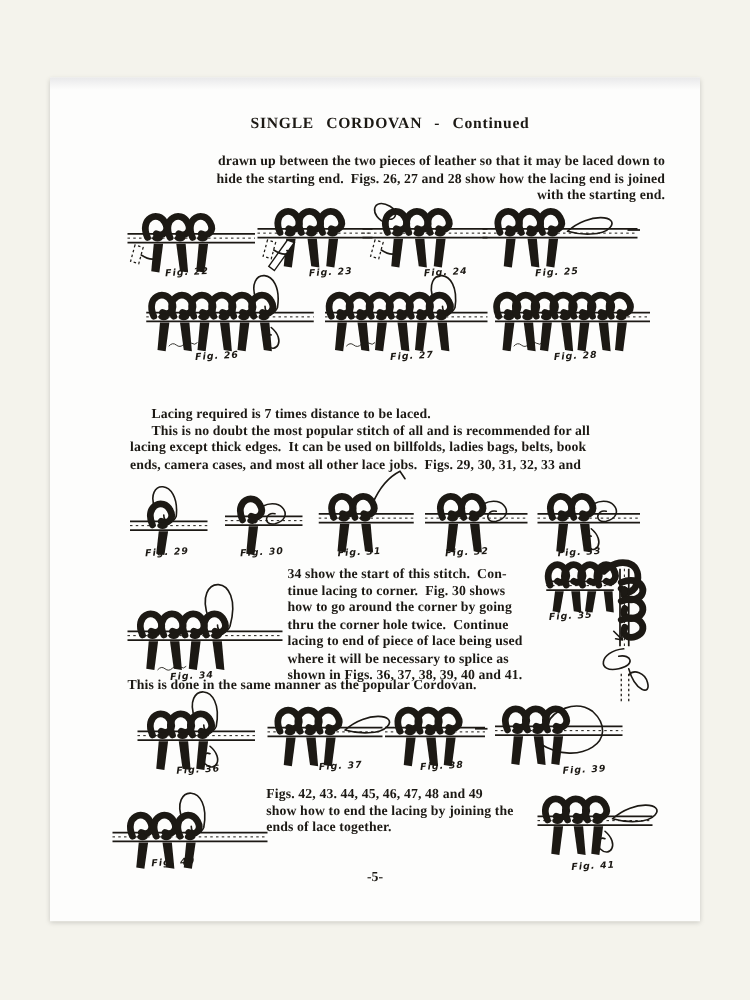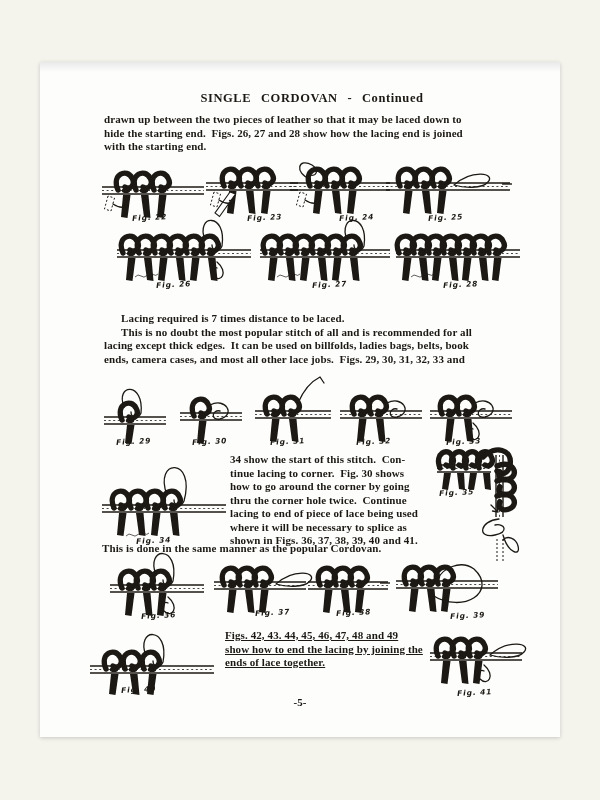--- a/index.html
+++ b/index.html
@@ -32,21 +32,21 @@
   .sq{fill:none;stroke:var(--ink);stroke-width:.7;}
 </style>
 </head>
 <body>
 
 <div class="mat">
   <div class="page">
 
     <div class="sect" style="top:29px;">SINGLE CORDOVAN - Continued</div>
 
-    <div class="body" style="left:64px;top:51px;width:428px;">drawn up between the two pieces of leather so that it may be laced down to
+    <div class="body" style="left:64px;top:61px;width:428px;text-align:right;">drawn up between the two pieces of leather so that it may be laced down to
 hide the starting end.  Figs. 26, 27 and 28 show how the lacing end is joined
 with the starting end.</div>
 
     <div class="fig" style="left:58px;top:97px;width:112px;height:64px;">
       <svg class="lace" viewBox="0 0 112 64">
           <line class="tl" x1="4" y1="28" x2="106" y2="28"></line>
           <line class="tl" x1="4" y1="35" x2="106" y2="35"></line>
           <line class="dl" x1="4" y1="31.5" x2="106" y2="31.5"></line>
           <path class="loop" d="M 20 31 C 13 15 29 9 34 19 C 38 26 32 31 27 28"></path>
           <ellipse class="prong" cx="28" cy="31.5" rx="4.2" ry="2.6"></ellipse>
@@ -204,21 +204,21 @@
           <path class="prong" d="M 87 34 L 90 56 l 6.5 1 L 94.5 34 Z"></path>
           <path class="loop" d="M 97 29 C 90 13 106 7 111 17 C 115 24 109 29 104 26"></path>
           <ellipse class="prong" cx="105" cy="29.5" rx="4.2" ry="2.6"></ellipse>
           <path class="prong" d="M 102 34 L 100 56 l 6.5 1 L 109.5 34 Z"></path>
           <path class="sq" d="M 19 53 q 3 -3.5 6 -1 t 6 -0.5 t 6 -1 t 5 -0.5"></path>
         </svg>
       <span class="flabel" style="left:38%;">Fig. 28</span>
     </div>
 
 
-    <div class="body" style="left:64px;top:250px;width:432px;">      Lacing required is 7 times distance to be laced.
+    <div class="body" style="left:64px;top:263px;width:432px;">      Lacing required is 7 times distance to be laced.
       This is no doubt the most popular stitch of all and is recommended for all
 lacing except thick edges.  It can be used on billfolds, ladies bags, belts, book
 ends, camera cases, and most all other lace jobs.  Figs. 29, 30, 31, 32, 33 and</div>
 
     <div class="fig" style="left:60px;top:321px;width:72px;height:64px;">
       <svg class="lace" viewBox="0 0 72 64">
           <line class="tl" x1="4" y1="34" x2="66" y2="34"></line>
           <line class="tl" x1="4" y1="41" x2="66" y2="41"></line>
           <line class="dl" x1="4" y1="37.5" x2="66" y2="37.5"></line>
           <path class="loop" d="M 22 37 C 15 21 31 15 36 25 C 40 32 34 37 29 34"></path>
@@ -438,21 +438,21 @@
           <ellipse class="prong" cx="47" cy="49.5" rx="4.2" ry="2.6"></ellipse>
           <path class="prong" d="M 44 54 L 47 74 l 6.5 1 L 51.5 54 Z"></path>
           <path class="loop" d="M 58 49 C 51 33 67 27 72 37 C 76 44 70 49 65 46"></path>
           <ellipse class="prong" cx="66" cy="49.5" rx="4.2" ry="2.6"></ellipse>
           <path class="prong" d="M 63 54 L 61 74 l 6.5 1 L 70.5 54 Z"></path>
           <path class="th" d="M 60 36 C 49 7.399999999999999 83.8 5.399999999999999 77 42 C 74 49 67 47 67 41"></path>
         </svg>
       <span class="flabel" style="left:26%;bottom:4px;">Fig. 40</span>
     </div>
 
-    <div class="body" style="left:185px;top:567px;width:254px;text-decoration:underline;">Figs. 42, 43. 44, 45, 46, 47, 48 and 49
+    <div class="body" style="left:173px;top:567px;width:254px;">Figs. 42, 43. 44, 45, 46, 47, 48 and 49
 show how to end the lacing by joining the
 ends of lace together.</div>
 
     <div class="fig" style="left:386px;top:557px;width:102px;height:80px;">
       <svg class="lace" viewBox="0 0 102 80">
           <line class="tl" x1="4" y1="34" x2="96" y2="34"></line>
           <line class="tl" x1="4" y1="41" x2="96" y2="41"></line>
           <line class="dl" x1="4" y1="37.5" x2="96" y2="37.5"></line>
           <path class="loop" d="M 12 37 C 5 21 21 15 26 25 C 30 32 24 37 19 34"></path>
           <ellipse class="prong" cx="20" cy="37.5" rx="4.2" ry="2.6"></ellipse>

